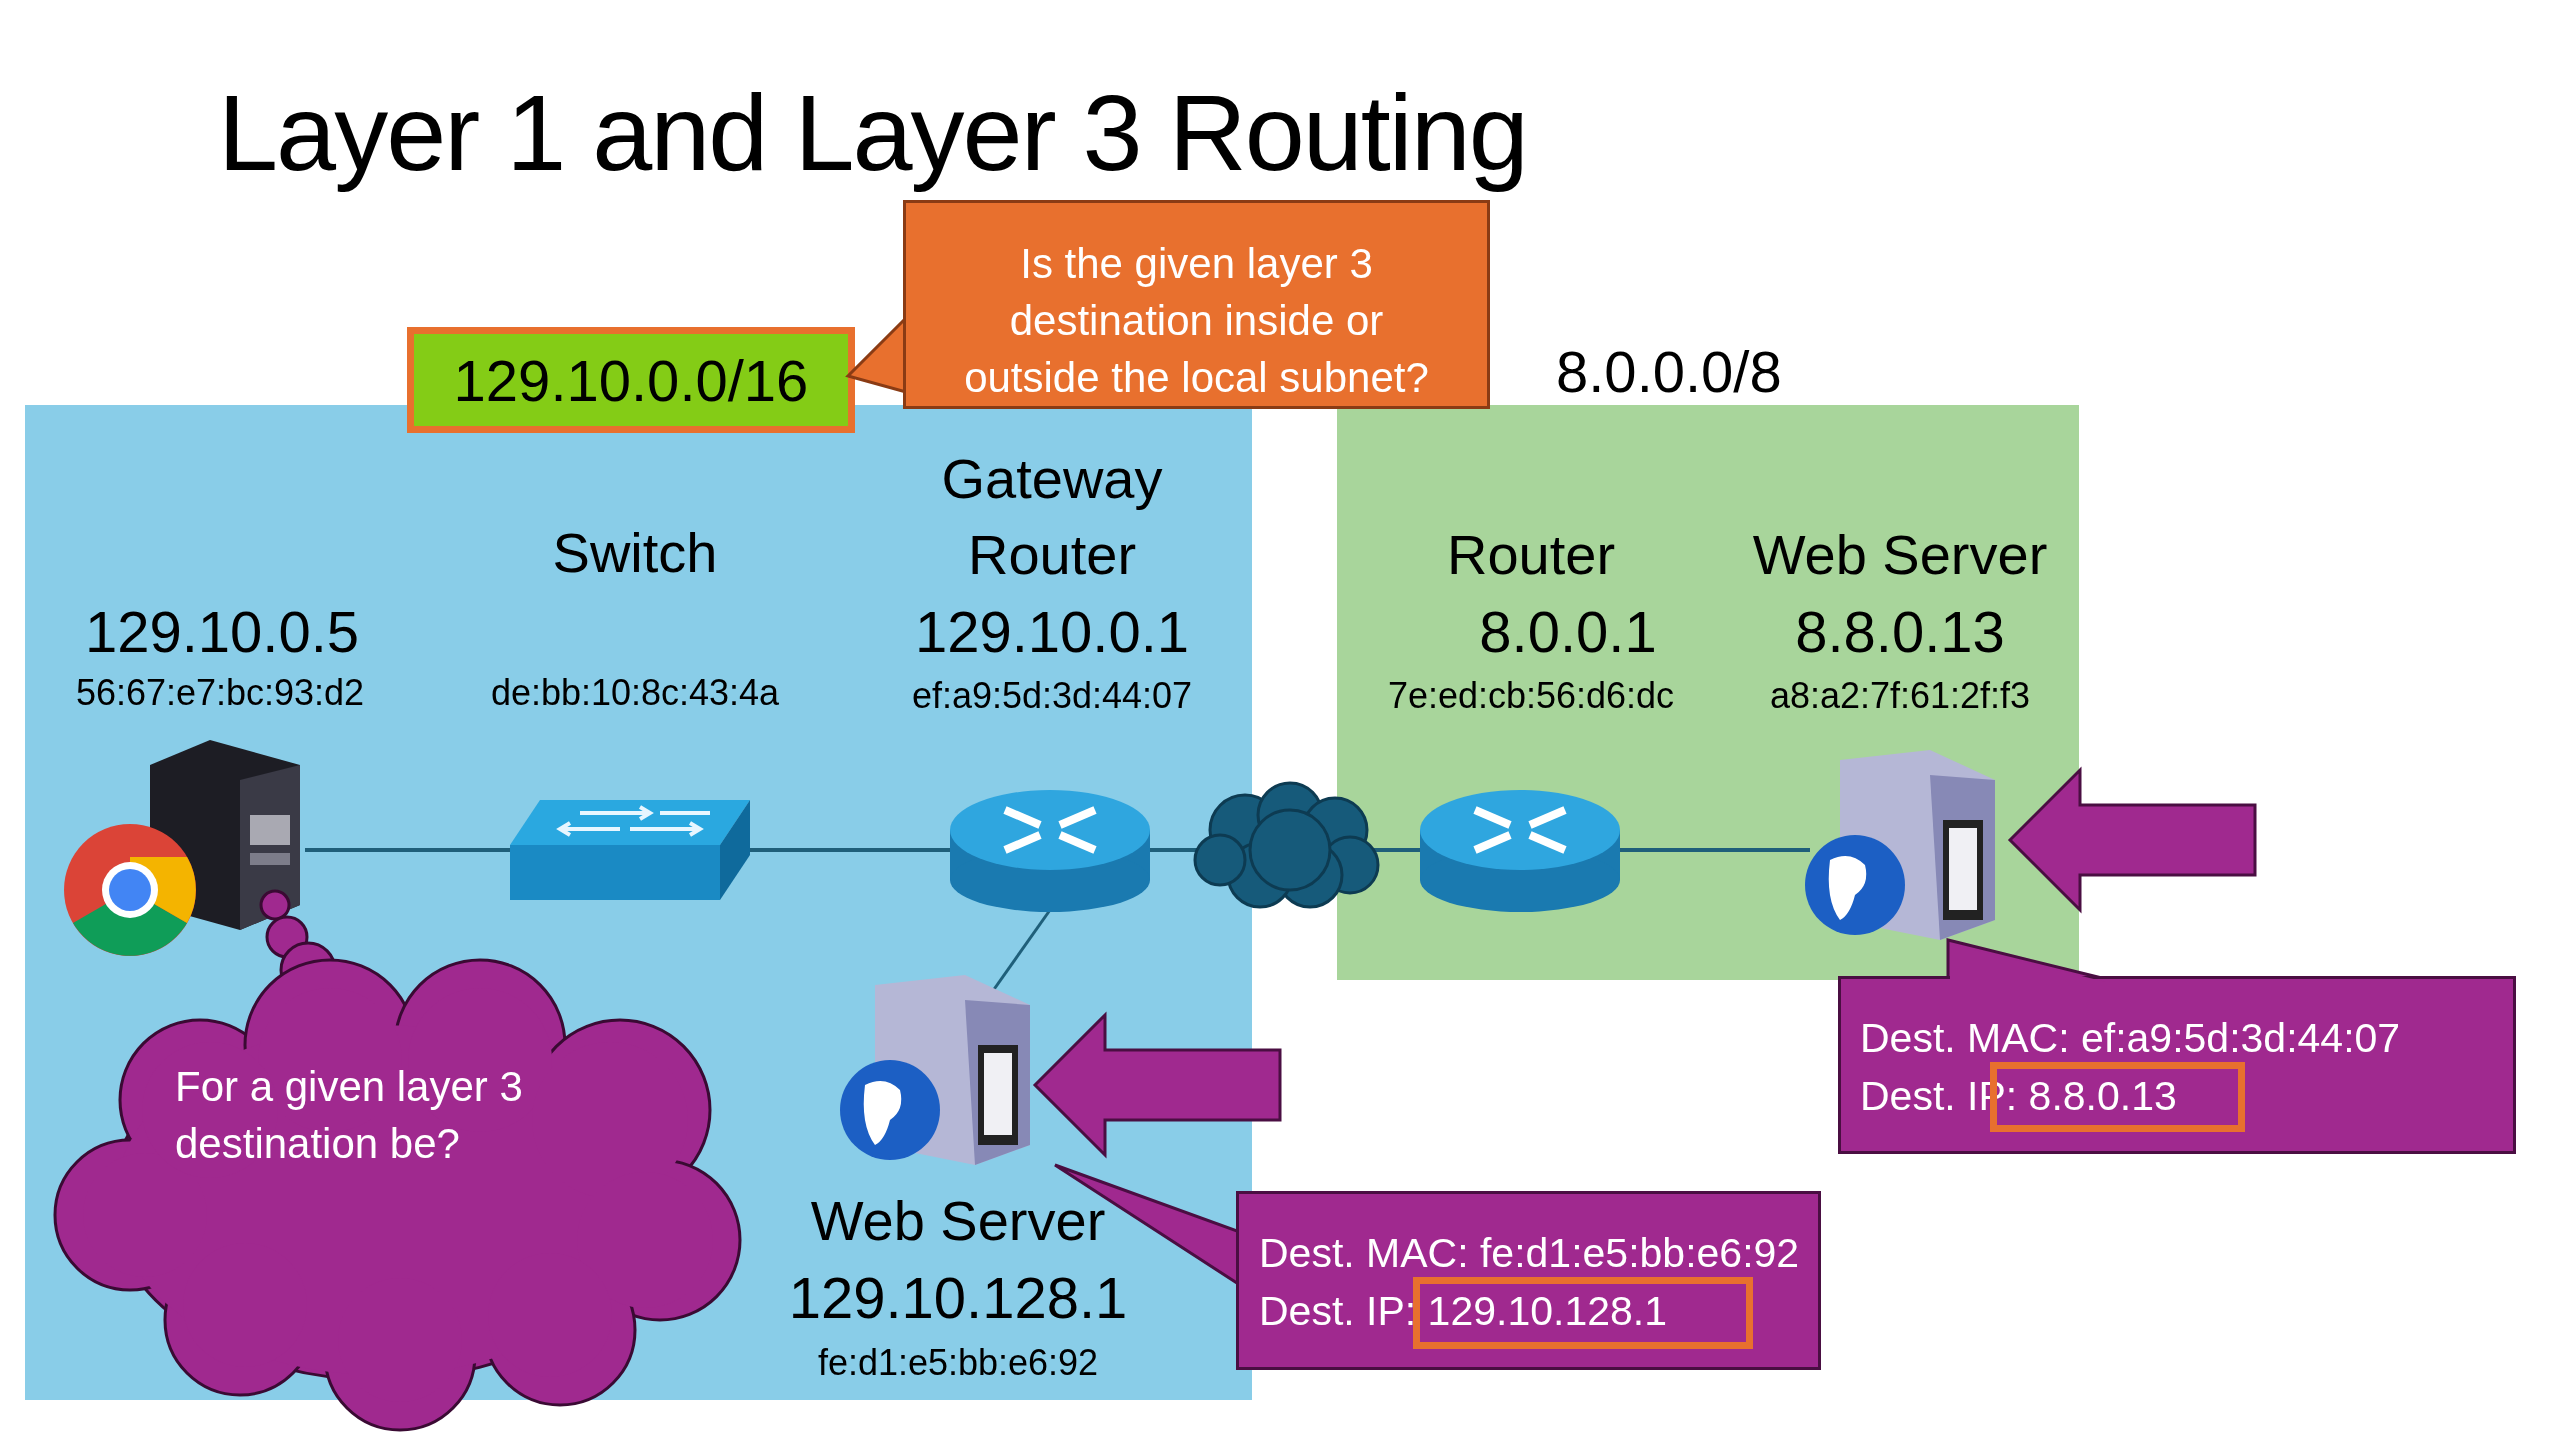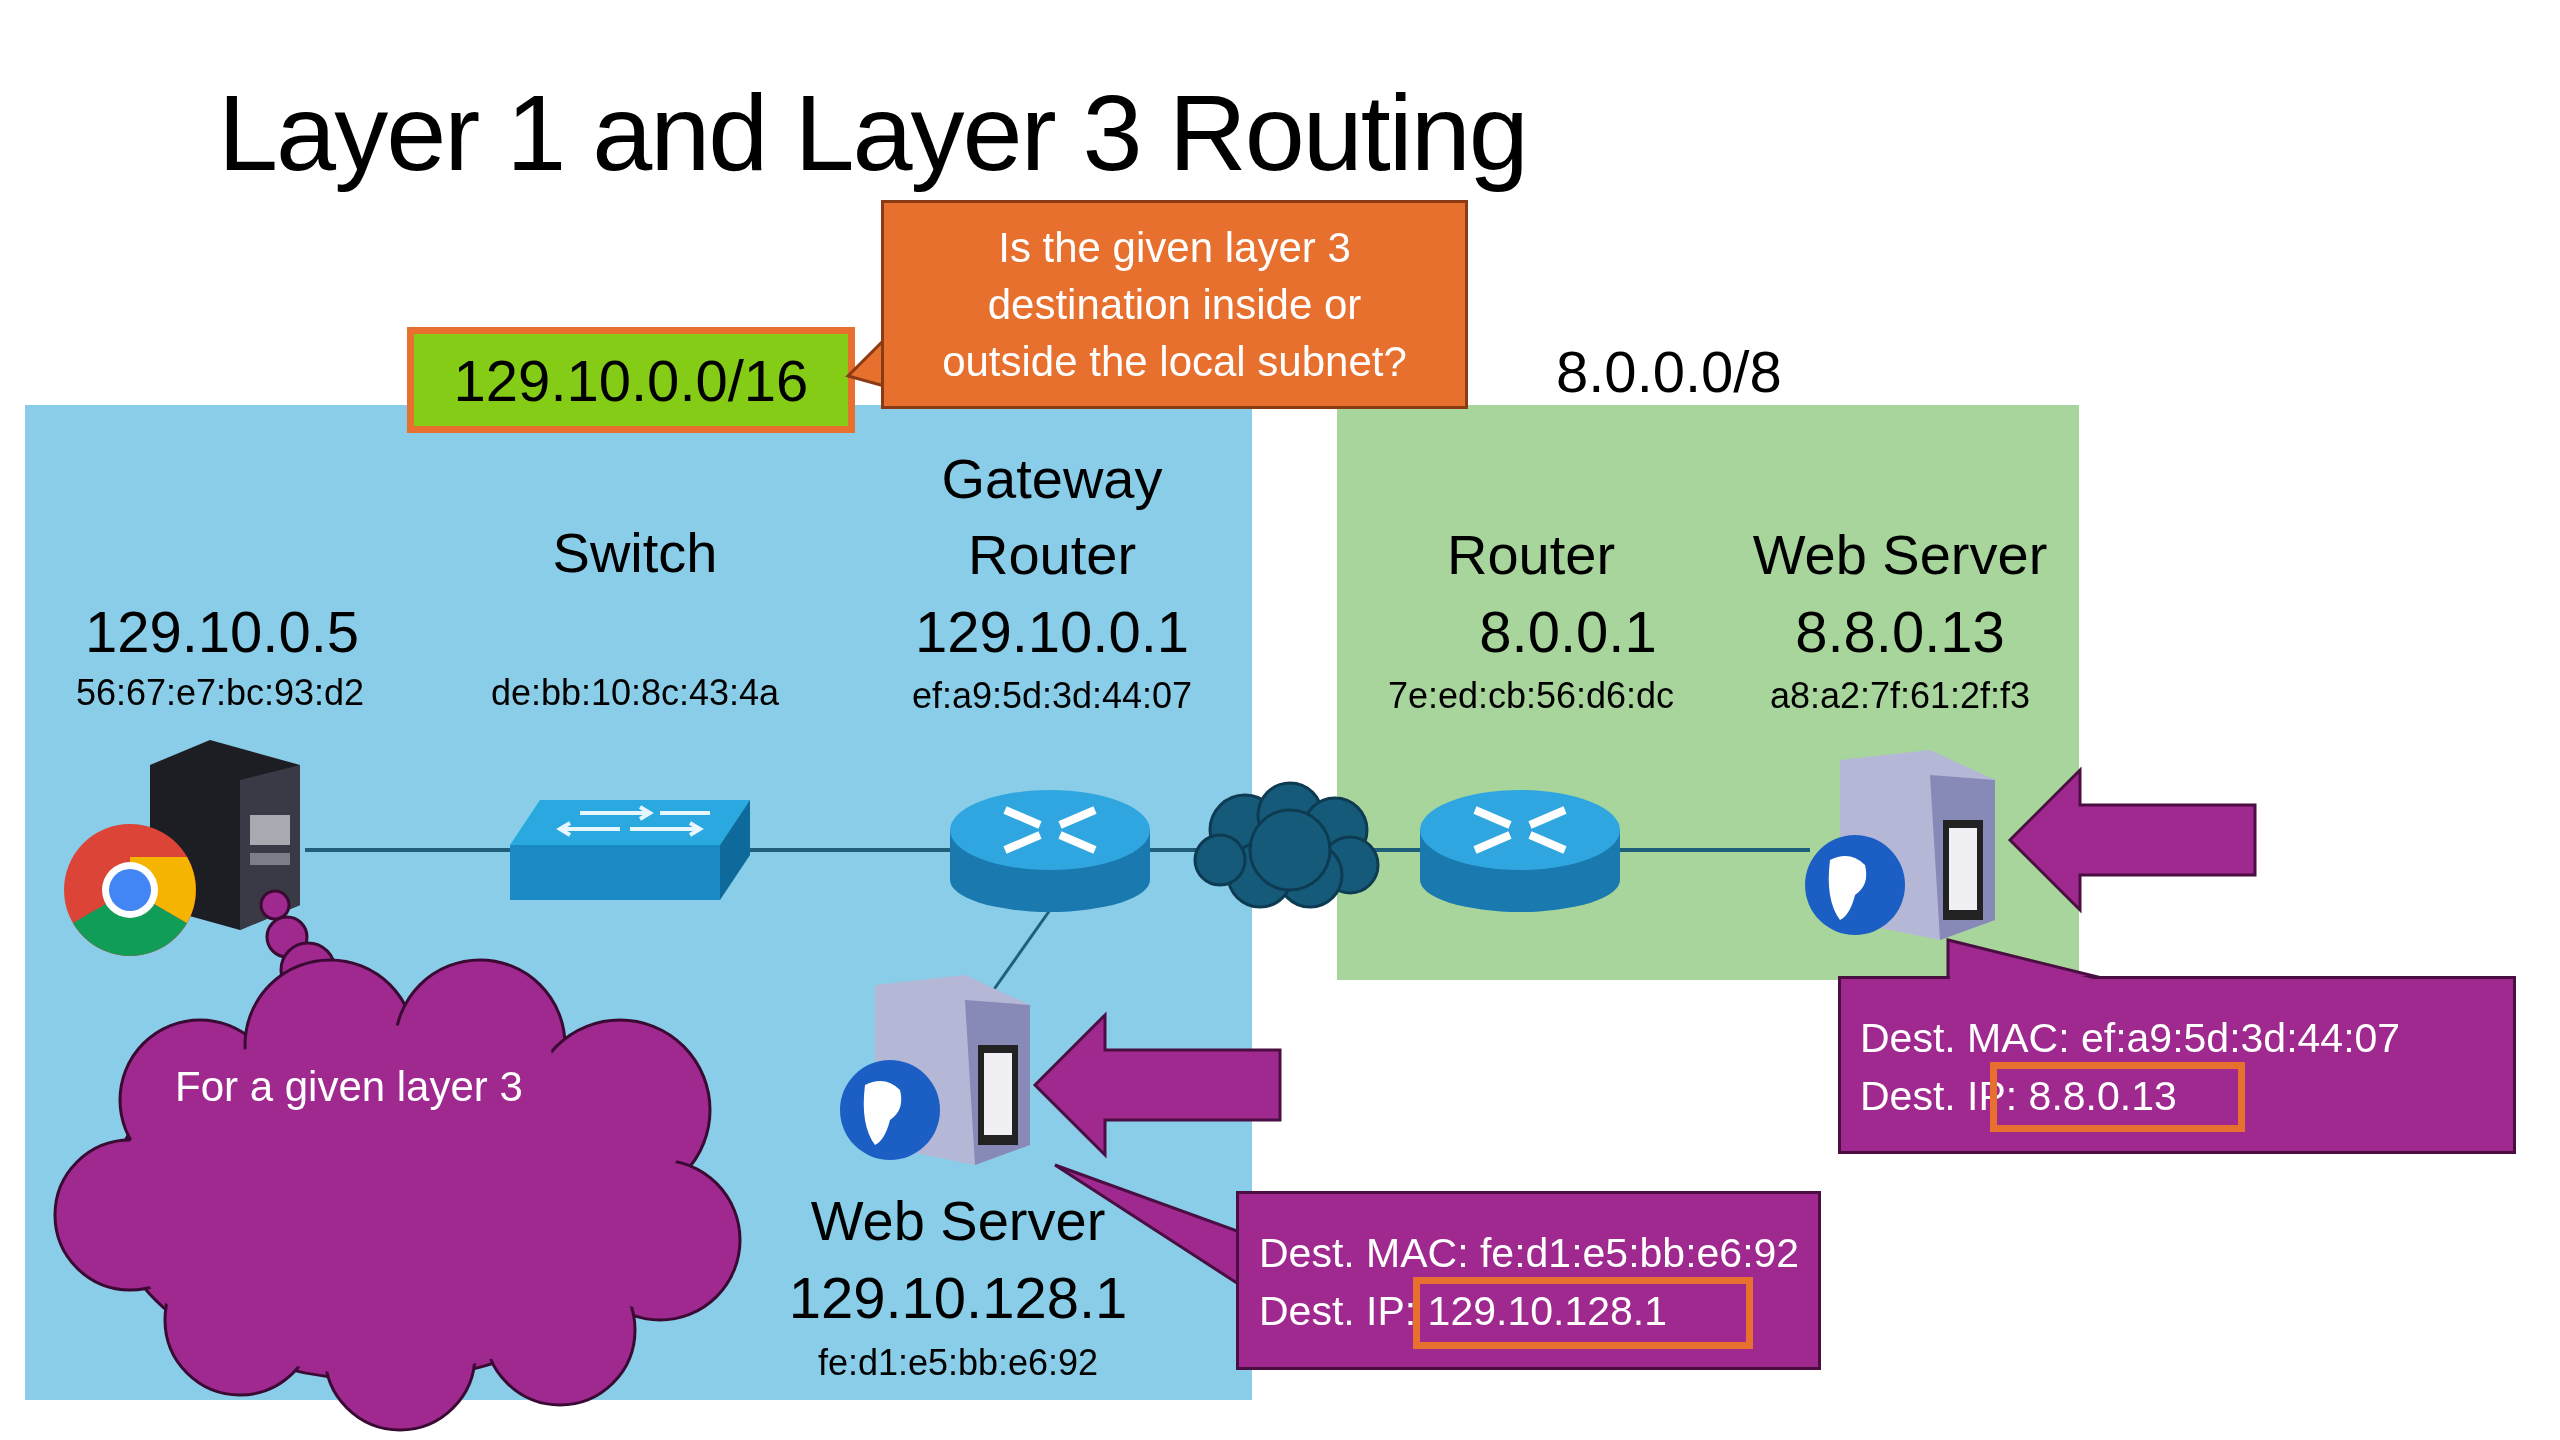--- a/index.html
+++ b/index.html
@@ -5,23 +5,23 @@
   html, body { margin:0; padding:0; background:#ffffff; }
   body { width:2560px; height:1440px; position:relative; overflow:hidden;
          font-family:"Liberation Sans", sans-serif; color:#000; }
   .abs { position:absolute; }
   .title { left:218px; top:70px; font-size:108px; letter-spacing:-2px; white-space:nowrap; }
   .panel-blue { left:25px; top:405px; width:1227px; height:995px; background:#89cde8; }
   .panel-green { left:1337px; top:405px; width:742px; height:575px; background:#a8d59b; }
   .subnet-box { left:407px; top:327px; width:434px; height:92px; border:7px solid #e8702e; background:#84cc16;
                 display:flex; align-items:center; justify-content:center; font-size:58px; }
   .subnet-label { font-size:58px; white-space:nowrap; }
-  .callout-orange { left:881px; top:200px; width:587px; height:209px; background:#e8702e; border:3px solid #8a3b14;
+  .callout-orange { left:903px; top:200px; width:587px; height:209px; background:#e8702e; border:3px solid #8a3b14;
                     color:#fff; font-size:42px; line-height:57px; text-align:center; box-sizing:border-box;
-                    display:flex; align-items:center; justify-content:center; }
+                    display:flex; align-items:flex-end; justify-content:center; }
   .center { text-align:center; white-space:nowrap; transform:translateX(-50%); }
   .lbl-name { font-size:56px; }
   .lbl-ip { font-size:58px; }
   .lbl-mac { font-size:36px; }
   .purple-box { background:#a0298f; border:3px solid #4a0e42; color:#fff; box-sizing:border-box;
                 font-size:41px; line-height:58px; padding-left:20px; }
   .hl { position:absolute; border:7px solid #e8702e; box-sizing:border-box; }
   .cloud-text { color:#fff; font-size:42px; line-height:57px; }
   svg { position:absolute; overflow:visible; }
 </style>
@@ -194,20 +194,21 @@
   <circle cx="610" cy="1120" r="78" fill="#a0298f"></circle>
   <circle cx="645" cy="1240" r="68" fill="#a0298f"></circle>
   <circle cx="550" cy="1315" r="62" fill="#a0298f"></circle>
   <circle cx="400" cy="1340" r="62" fill="#a0298f"></circle>
   <circle cx="245" cy="1305" r="62" fill="#a0298f"></circle>
   <circle cx="145" cy="1215" r="62" fill="#a0298f"></circle>
   <circle cx="210" cy="1110" r="68" fill="#a0298f"></circle>
 </svg>
 <div class="abs cloud-text" style="left:175px; top:1058px;">
   <div>For a given layer 3</div>
+  <div>destination be?</div>
 </div>
 
 <svg style="left:0;top:0;" width="2560" height="1440">
   <polygon points="1948,940 1948,980 2110,980" fill="#a0298f" stroke="#4a0e42" stroke-width="3"></polygon>
 </svg>
 <div class="abs purple-box" style="left:1838px; top:976px; width:678px; height:178px; padding-top:30px;padding-left:19px;">
   <div>Dest. MAC: ef:a9:5d:3d:44:07</div>
   <div><span>Dest. I</span><span>P: 8.8.0.13</span></div>
 </div>
 <div class="hl" style="left:1990px; top:1062px; width:255px; height:70px;"></div>

